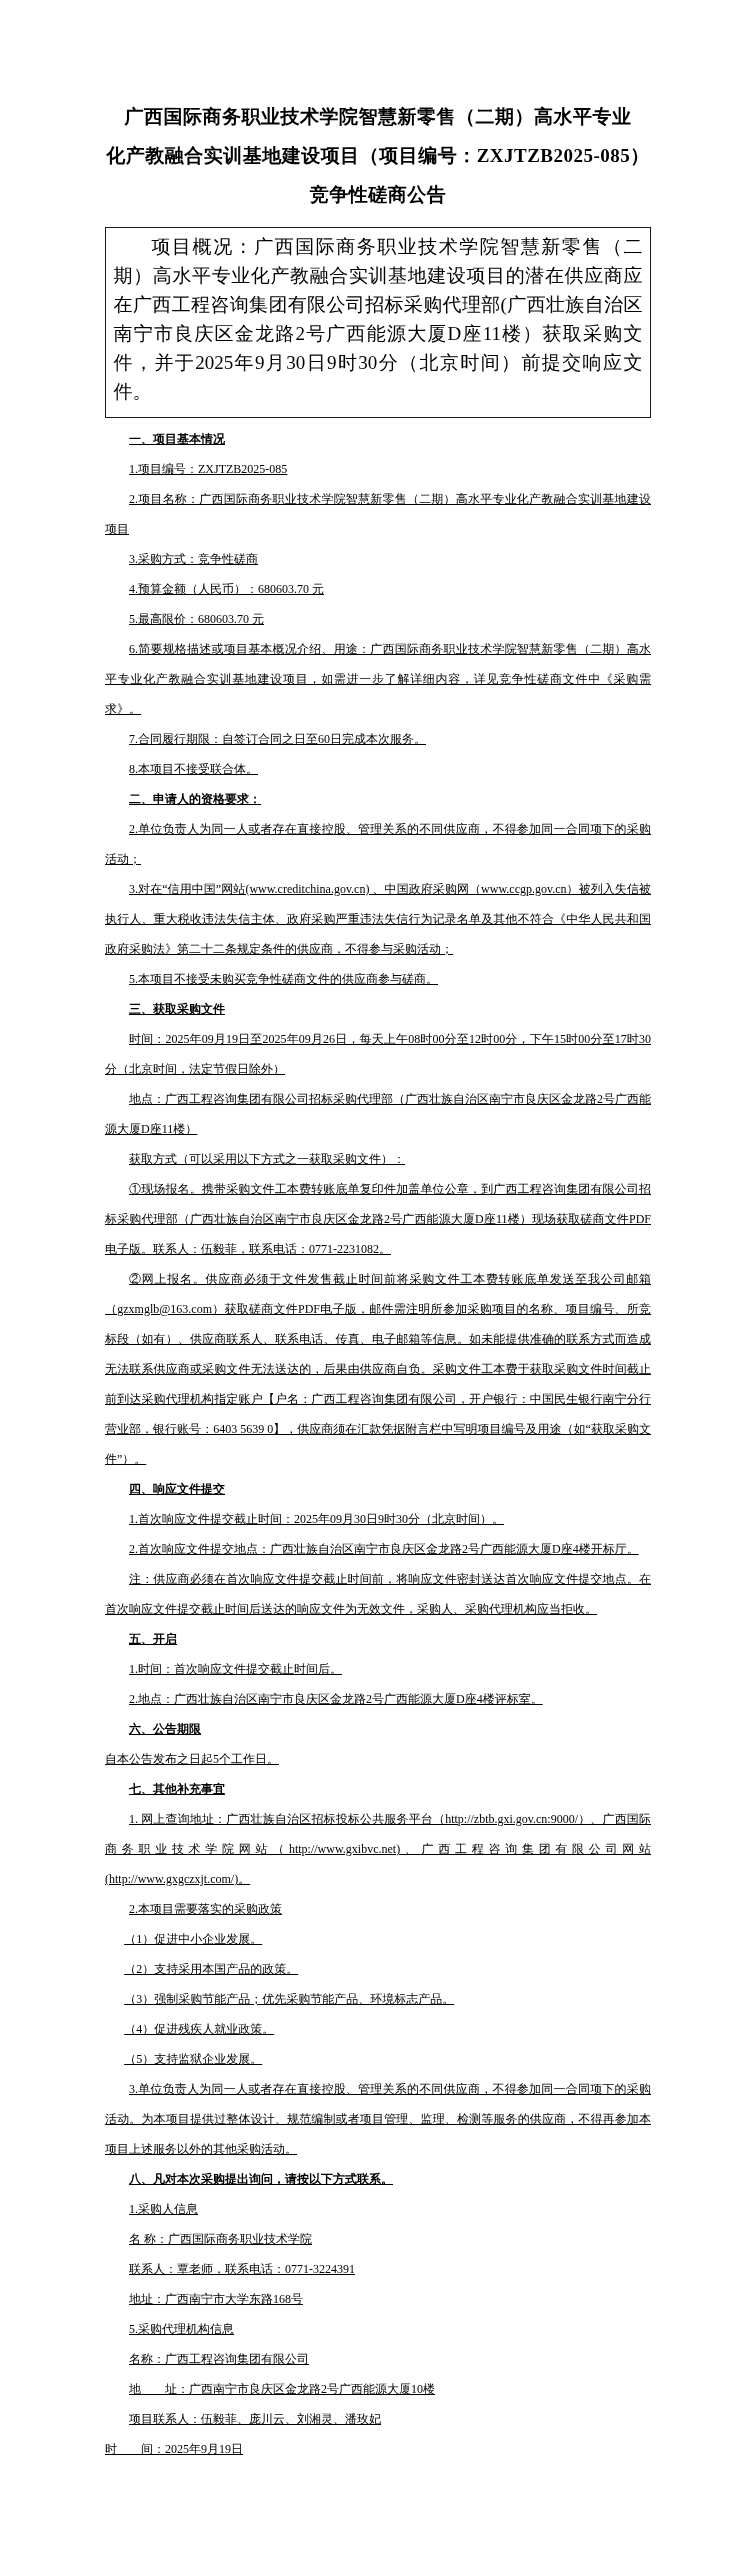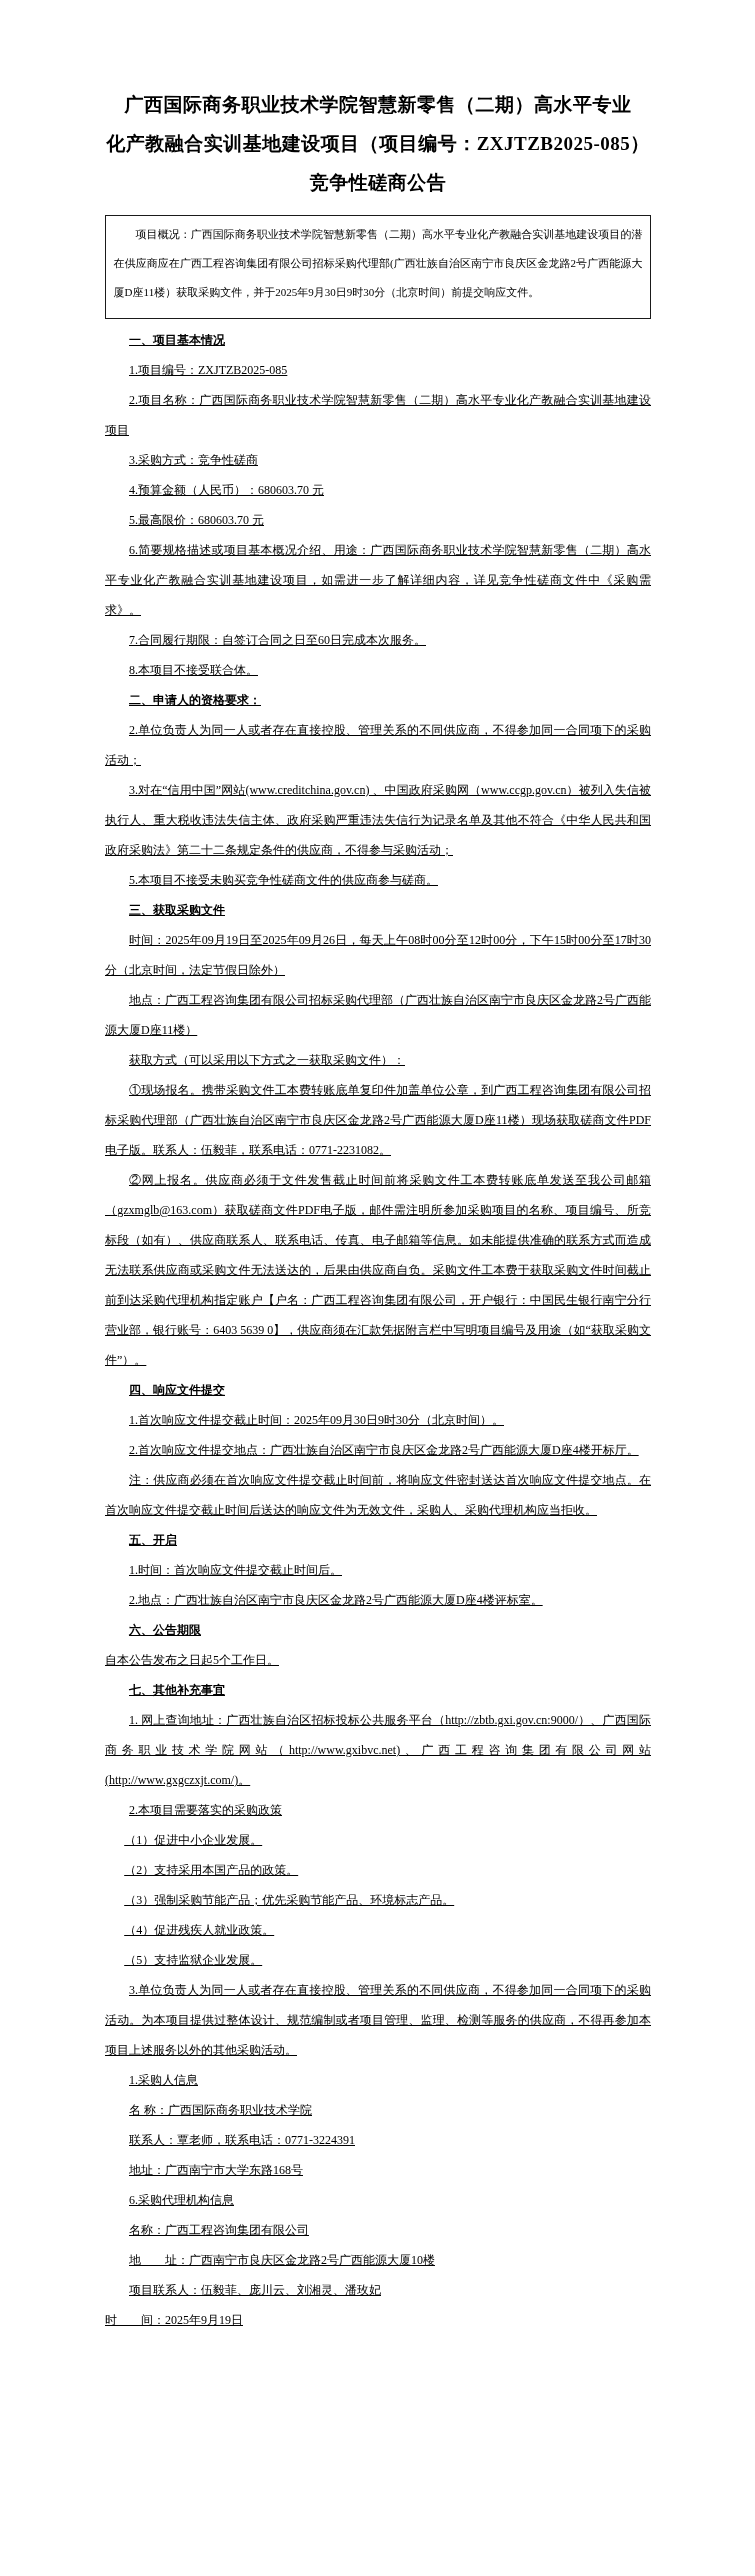--- a/index.html
+++ b/index.html
@@ -6,38 +6,38 @@
   body {
     width: 756px;
     height: 2576px;
     background: #ffffff;
     color: #000000;
     font-family: "Liberation Serif", "DejaVu Serif", serif;
     overflow: hidden;
   }
   .doc {
     width: 546px;
-    margin: 4px auto;
+    margin: 16px auto;
     padding-top: 81px;
   }
   .title {
     text-align: center;
     font-size: 19px;
     font-weight: 700;
     line-height: 39px;
     letter-spacing: 0.5px;
   }
   .overview-box {
     margin-top: 13.2px;
     border: 1.9px solid #1a1a1a;
     padding: 3.8px 7.6px 11.3px 7.6px;
   }
   .overview-box p {
     margin: 0;
-    font-size: 11px;
+    font-size: 19px;
     line-height: 29px;
     text-align: justify;
     text-indent: 2em;
   }
   .body-blocks {
     margin-top: 5.7px;
   }
   .body-blocks p {
     margin: 0;
     font-size: 12px;
@@ -95,24 +95,25 @@
       <p class="p0">自本公告发布之日起5个工作日。</p>
       <p class="h">七、其他补充事宜</p>
       <p class="p">1. 网上查询地址：广西壮族自治区招标投标公共服务平台（http://zbtb.gxi.gov.cn:9000/）、广西国际商务职业技术学院网站（http://www.gxibvc.net)、广西工程咨询集团有限公司网站(http://www.gxgczxjt.com/)。</p>
       <p class="p">2.本项目需要落实的采购政策</p>
       <p class="ps">（1）促进中小企业发展。</p>
       <p class="ps">（2）支持采用本国产品的政策。</p>
       <p class="ps">（3）强制采购节能产品；优先采购节能产品、环境标志产品。</p>
       <p class="ps">（4）促进残疾人就业政策。</p>
       <p class="ps">（5）支持监狱企业发展。</p>
       <p class="p">3.单位负责人为同一人或者存在直接控股、管理关系的不同供应商，不得参加同一合同项下的采购活动。为本项目提供过整体设计、规范编制或者项目管理、监理、检测等服务的供应商，不得再参加本项目上述服务以外的其他采购活动。</p>
+      <p class="h">八、凡对本次采购提出询问，请按以下方式联系。</p>
       <p class="p">1.采购人信息</p>
       <p class="p">名 称：广西国际商务职业技术学院</p>
       <p class="p">联系人：覃老师，联系电话：0771-3224391</p>
       <p class="p">地址：广西南宁市大学东路168号</p>
-      <p class="p">6.采购代理机构信息</p>
+      <p class="p">5.采购代理机构信息</p>
       <p class="p">名称：广西工程咨询集团有限公司</p>
       <p class="p">地　　址：广西南宁市良庆区金龙路2号广西能源大厦10楼</p>
       <p class="p">项目联系人：伍毅菲、庞川云、刘湘灵、潘玫妃</p>
       <p class="p0">时　　间：2025年9月19日</p>
     </div>
 </div>
 
 
 </body></html>

